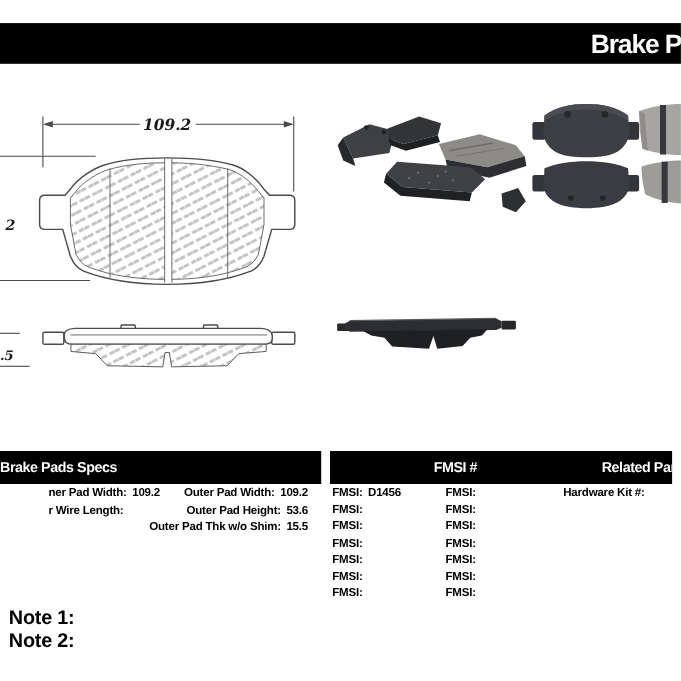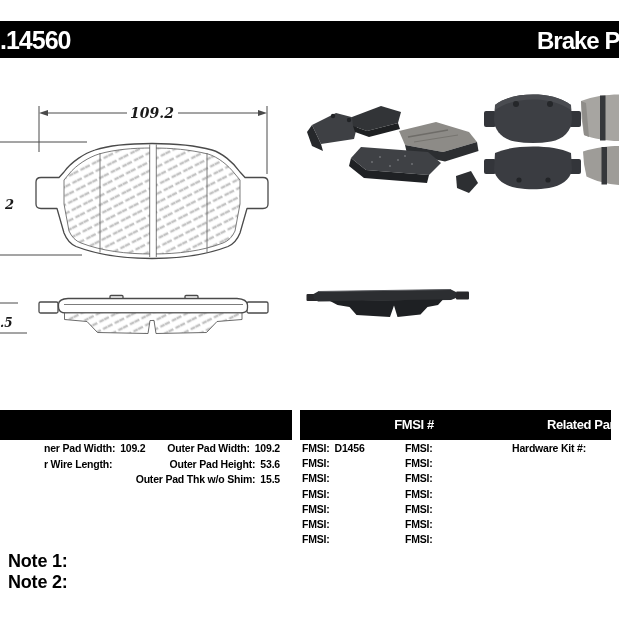--- a/index.html
+++ b/index.html
@@ -38,21 +38,20 @@
   .outline{stroke:#4a4a4a;stroke-width:1.3;fill:#fff;stroke-linejoin:round;}
   .thinline{stroke:#5a5a5a;stroke-width:0.8;fill:none;}
   .dimtext{font-family:"DejaVu Serif",serif;font-style:italic;font-weight:bold;fill:#1a1a1a;}
 </style>
 </head>
 <body>
 
 <div class="screen">
 
   <div class="topbar">
-    <span class="part-number">.14560</span>
     <span class="brand-title">Brake P</span>
   </div>
 
   <svg style="left:0;top:95px" width="290" height="185" viewBox="0 95 290 185">
     <defs>
       <pattern id="hatch" width="13" height="8" patternUnits="userSpaceOnUse" patternTransform="rotate(-27)">
         <rect width="13" height="8" fill="#ffffff"></rect>
         <path d="M0 4 H13" stroke="#c4c4c4" stroke-width="2.6" stroke-dasharray="5 2.5"></path>
       </pattern>
     </defs>
@@ -173,20 +172,21 @@
       <rect x="306.5" y="294" width="11" height="7" rx="1" fill="#28282b"></rect>
       <rect x="456" y="291.5" width="13" height="8" rx="1" fill="#28282b"></rect>
       <path d="M 318 291.5 L 451 289.5 L 456 292 L 456 298 L 451 300 L 318 301.5 L 313.5 298.5 L 313.5 294 Z" fill="#2c2e31"></path>
       <path d="M 318 291.5 L 451 289.5" stroke="#56585c" stroke-width="1.2"></path>
       <path d="M 330 301 L 443 299.5 L 438 305 L 427.5 307 L 420.5 314.5 L 397.5 317 L 394 305.5
         L 390 317 L 356.5 315 L 349.5 307 L 337.5 305 Z" fill="#1e2023"></path>
     </g>
   </svg>
 
   <div class="thead thead-left">
+    <span class="th-text th-inner">Brake Pads Specs</span>
   </div>
   <div class="thead thead-fmsi">
     <span class="th-text">FMSI #</span>
   </div>
   <div class="thead thead-related">
     <span class="th-text th-rel">Related Par</span>
   </div>
 
   <div class="rowcol inner-col">
     <div class="srow">

